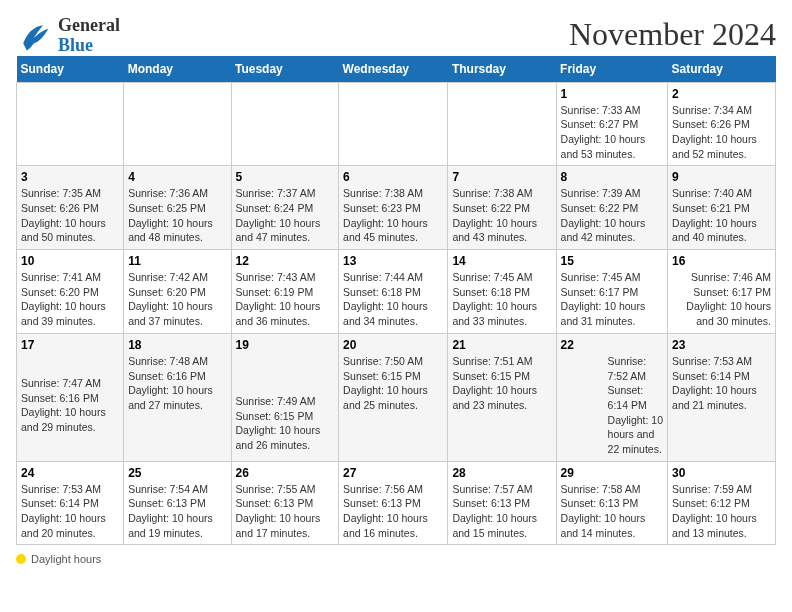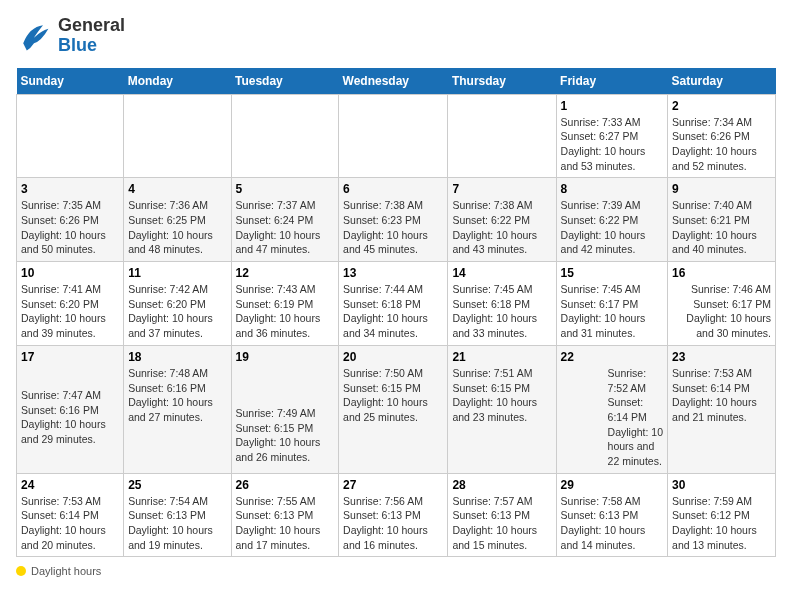--- a/index.html
+++ b/index.html
@@ -7,21 +7,22 @@
       font-family: Arial, sans-serif;
       background: #fff;
       width: 792px;
       min-height: 612px;
       padding: 16px;
     }
     .header {
       display: flex;
       justify-content: space-between;
       align-items: flex-start;
-      margin-bottom: 12px;
+      margin-bottom: 0;
+      font-family: Liberation Serif, serif;
     }
     .logo {
       display: flex;
       align-items: center;
       gap: 6px;
     }
     .logo-text {
       font-size: 18px;
       font-weight: bold;
       line-height: 1.1;
@@ -110,20 +111,21 @@
   <div class="logo">
     <svg class="logo-bird" viewBox="0 0 40 40" xmlns="http://www.w3.org/2000/svg">
       <path d="M8,28 Q15,10 30,8 Q22,18 20,22 Q28,14 36,12 Q28,26 20,28 Q16,34 12,36 Z" fill="#1a6fb5"></path>
     </svg>
     <div class="logo-text">
       <div class="general">General</div>
       <div class="blue">Blue</div>
     </div>
   </div>
   <div class="title-block">
+    <div class="month-title">November 2024</div>
   </div>
 </div>
 
 <table>
   <thead>
     <tr>
     <th>Sunday</th>
         <th>Monday</th>
         <th>Tuesday</th>
         <th>Wednesday</th>

